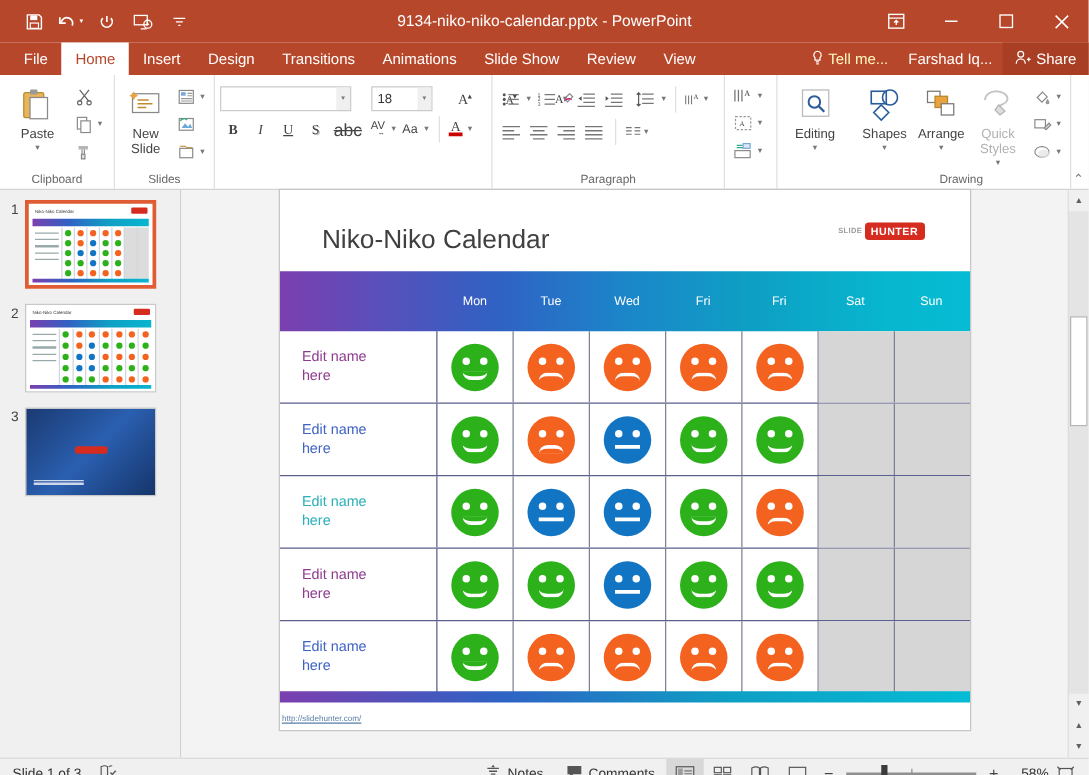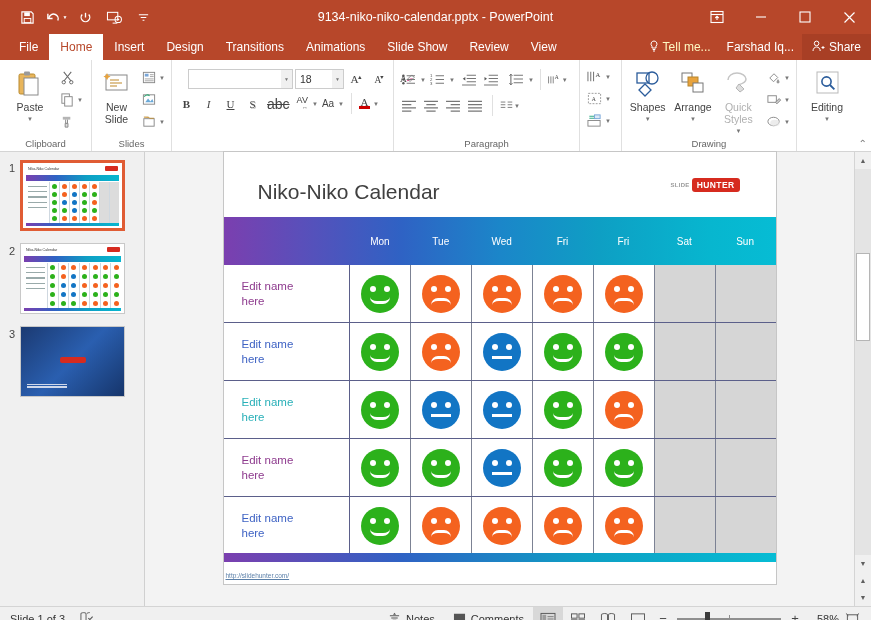--- a/index.html
+++ b/index.html
@@ -389,21 +389,21 @@
               </svg>
             <span class="caret">▼</span>
           </div>
         </div>
       </div>
       <div class="rgroup-label">Slides</div>
     </div>
 
     <div class="rgroup" style="width:222px;">
       <div class="rgroup-body" style="flex-direction:column;gap:4px;padding-top:5px;">
-        <div style="display:flex;align-items:center;gap:2px;margin-left:12px;">
+        <div style="display:flex;align-items:center;gap:16px;">
           <div class="fontbox">
             <div class="fontname"></div>
             <div class="spin">▼</div>
           </div>
           <div class="fontbox">
             <div class="fontsize" style="border-left:none;">18</div>
             <div class="spin">▼</div>
           </div>
           <div class="ibtn">
             <svg width="16" height="15" viewBox="0 0 16 16">
@@ -564,20 +564,37 @@
               <rect x="2" y="8" width="13" height="6" fill="#fff" stroke="#888"></rect>
               <path d="M3.5 3.5h5M3.5 5.5h8" stroke="#3a8" stroke-width="1.1"></path>
               <rect x="9" y="2" width="6" height="4" fill="#dbe9f6" stroke="#7aa7d9"></rect>
             </svg>
           <span class="caret">▼</span>
         </div>
       </div>
       <div class="rgroup-label"></div>
     </div>
 
+    <div class="rgroup" style="width:60px;border-right:none;">
+      <div class="rgroup-body" style="justify-content:center;">
+        <div class="bigbtn">
+          <span class="ico">
+            <svg width="30" height="30" viewBox="0 0 30 30">
+                <rect x="5" y="3" width="21" height="21" fill="#fff" stroke="#b9b9b9"></rect>
+                <circle cx="14.5" cy="12.5" r="4.6" fill="none" stroke="#2b5c9b" stroke-width="1.6"></circle>
+                <path d="M18 16l4.4 4.4" stroke="#2b5c9b" stroke-width="1.8"></path>
+              </svg>
+          </span>
+          <span>Editing</span>
+          <span class="caret">▼</span>
+        </div>
+      </div>
+      <div class="rgroup-label"></div>
+    </div>
+
     <div class="rgroup" style="width:175px;">
       <div class="rgroup-body">
         <div class="bigbtn">
           <span class="ico">
             <svg width="30" height="28" viewBox="0 0 30 28">
                 <rect x="4" y="3" width="12" height="10" fill="#fff" stroke="#2b5c9b" stroke-width="1.3"></rect>
                 <circle cx="19" cy="8" r="6" fill="none" stroke="#2b5c9b" stroke-width="1.3"></circle>
                 <path d="M12 14l6 6-6 6-6-6z" fill="#fff" stroke="#2b5c9b" stroke-width="1.3"></path>
               </svg>
           </span>
@@ -623,37 +640,20 @@
           <div class="smallbtn">
             <svg width="16" height="15" viewBox="0 0 17 16">
                 <ellipse cx="8" cy="8" rx="6" ry="4.5" fill="none" stroke="#888"></ellipse>
                 <ellipse cx="9.5" cy="9.5" rx="5" ry="3.5" fill="#e4e4e4" opacity=".7"></ellipse>
               </svg>
             <span class="caret">▼</span>
           </div>
         </div>
       </div>
       <div class="rgroup-label">Drawing</div>
-    </div>
-
-    <div class="rgroup" style="width:60px;border-right:none;">
-      <div class="rgroup-body" style="justify-content:center;">
-        <div class="bigbtn">
-          <span class="ico">
-            <svg width="30" height="30" viewBox="0 0 30 30">
-                <rect x="5" y="3" width="21" height="21" fill="#fff" stroke="#b9b9b9"></rect>
-                <circle cx="14.5" cy="12.5" r="4.6" fill="none" stroke="#2b5c9b" stroke-width="1.6"></circle>
-                <path d="M18 16l4.4 4.4" stroke="#2b5c9b" stroke-width="1.8"></path>
-              </svg>
-          </span>
-          <span>Editing</span>
-          <span class="caret">▼</span>
-        </div>
-      </div>
-      <div class="rgroup-label"></div>
     </div>
 
     <div class="collapse-ribbon">⌃</div>
   </div>
 
   <div class="workarea">
 
     <div class="thumbpane">
 
       <div class="thumbrow">

